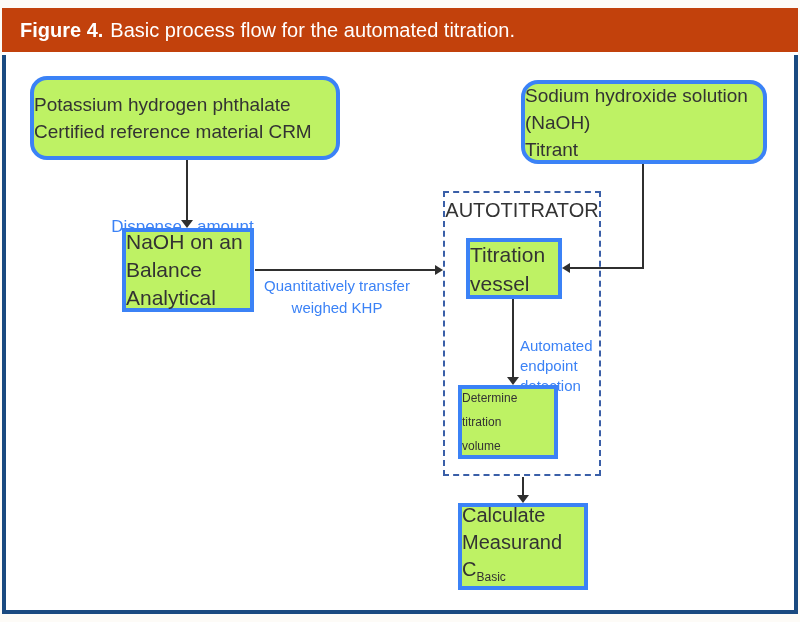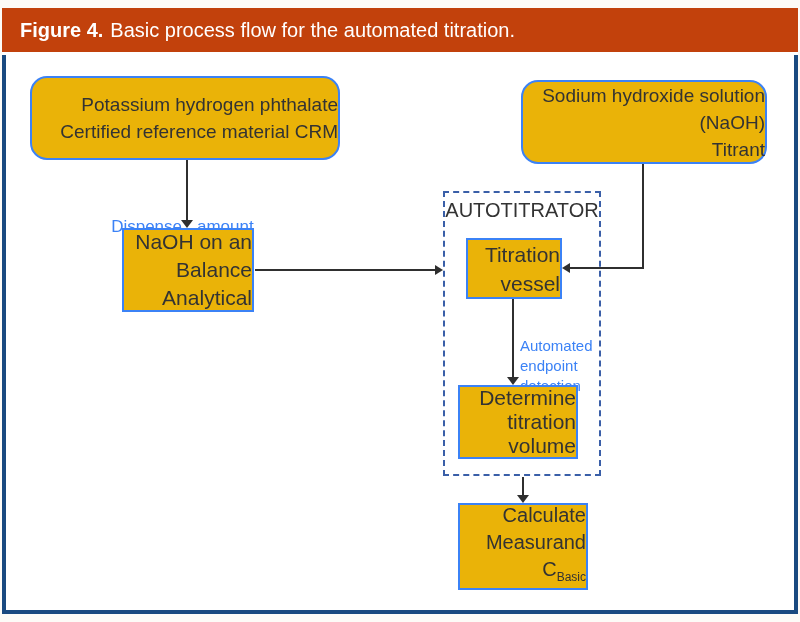--- a/index.html
+++ b/index.html
@@ -1,27 +1,27 @@
 <!DOCTYPE html>
 <html><head>
 <meta charset="utf-8">
 <style>
   html,body{margin:0;padding:0;background:#fdfbf7;}
   .figure{position:relative;width:800px;height:622px;font-family:"Liberation Sans",sans-serif;color:#333;overflow:hidden;}
   .frame{position:absolute;left:2px;top:8px;width:796px;height:606px;box-sizing:border-box;border:4px solid #1a4a80;background:#ffffff;}
   .header{position:absolute;left:2px;top:8px;width:796px;height:44px;box-sizing:content-box;background:#c2410c;border-bottom:3px solid #ffffff;color:#ffffff;font-size:20px;line-height:44px;padding-left:0;}
   .header-inner{padding-left:18px;white-space:nowrap;}
   .fig-label{font-weight:bold;margin-right:7px;}
-  .node{position:absolute;box-sizing:border-box;border:2px solid #3b82f6;background:#eab308;color:#333;display:flex;flex-direction:column;justify-content:center;text-align:right;z-index:3;}
+  .node{position:absolute;box-sizing:border-box;border:4px solid #3b82f6;background:#bef264;color:#333;display:flex;flex-direction:column;justify-content:center;text-align:left;z-index:3;}
   .rounded{border-radius:17px;}
   .khp{left:30px;top:76px;width:310px;height:84px;font-size:19px;line-height:27px;}
   .naoh{left:521px;top:80px;width:246px;height:84px;font-size:19px;line-height:27px;}
   .weigh{left:122px;top:228px;width:132px;height:84px;font-size:21px;line-height:28px;}
   .vessel{left:466px;top:238px;width:96px;height:61px;font-size:21px;line-height:29px;}
-  .determine{left:458px;top:385px;width:120px;height:74px;font-size:21px;line-height:24px;}
+  .determine{left:458px;top:385px;width:100px;height:74px;font-size:12px;line-height:24px;}
   .calculate{left:458px;top:503px;width:130px;height:87px;font-size:20px;line-height:27px;}
   .calculate sub{font-size:12px;}
   .dashed-box{position:absolute;left:443px;top:191px;width:158px;height:285px;box-sizing:border-box;border:2px dashed #3a5fa8;z-index:1;}
   .auto-label{position:absolute;left:443px;top:199px;width:158px;text-align:center;font-size:20px;color:#333;z-index:2;}
   .vline{position:absolute;width:2px;background:#2f2f2f;z-index:2;}
   .hline{position:absolute;height:2px;background:#2f2f2f;z-index:2;}
   .ah{position:absolute;width:0;height:0;z-index:4;}
   .ah-down{border-left:6px solid transparent;border-right:6px solid transparent;border-top:8px solid #2f2f2f;}
   .ah-right{border-top:5px solid transparent;border-bottom:5px solid transparent;border-left:8px solid #2f2f2f;}
   .ah-left{border-top:5px solid transparent;border-bottom:5px solid transparent;border-right:8px solid #2f2f2f;}
@@ -45,20 +45,24 @@
   <div class="dashed-box"></div>
   <div class="auto-label">AUTOTITRATOR</div>
 
   <div class="vline" style="left:186px;top:159px;height:61px;"></div>
   <div class="ah ah-down" style="left:181px;top:220px;"></div>
   <div class="edge-label lbl-dispense-l">Dispense</div>
   <div class="edge-label lbl-dispense-r">amount</div>
 
   <div class="hline" style="left:255px;top:269px;width:180px;"></div>
   <div class="ah ah-right" style="left:435px;top:265px;"></div>
+  <div class="edge-label lbl-transfer">
+    <div>Quantitatively transfer</div>
+    <div>weighed KHP</div>
+  </div>
 
   <div class="vline" style="left:642px;top:164px;height:105px;"></div>
   <div class="hline" style="left:570px;top:267px;width:74px;"></div>
   <div class="ah ah-left" style="left:562px;top:263px;"></div>
 
   <div class="vline" style="left:512px;top:298px;height:79px;"></div>
   <div class="ah ah-down" style="left:507px;top:377px;"></div>
   <div class="edge-label lbl-endpoint">
     <div>Automated</div>
     <div>endpoint</div>

